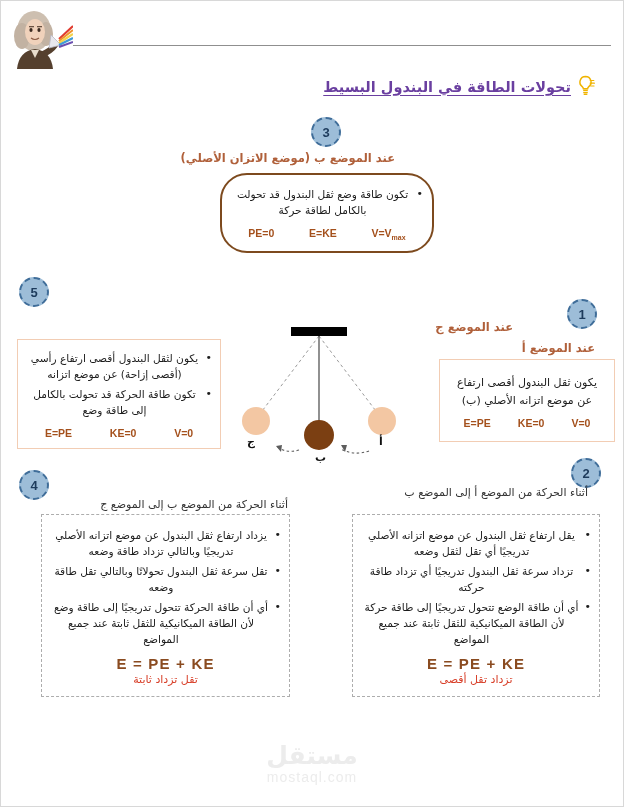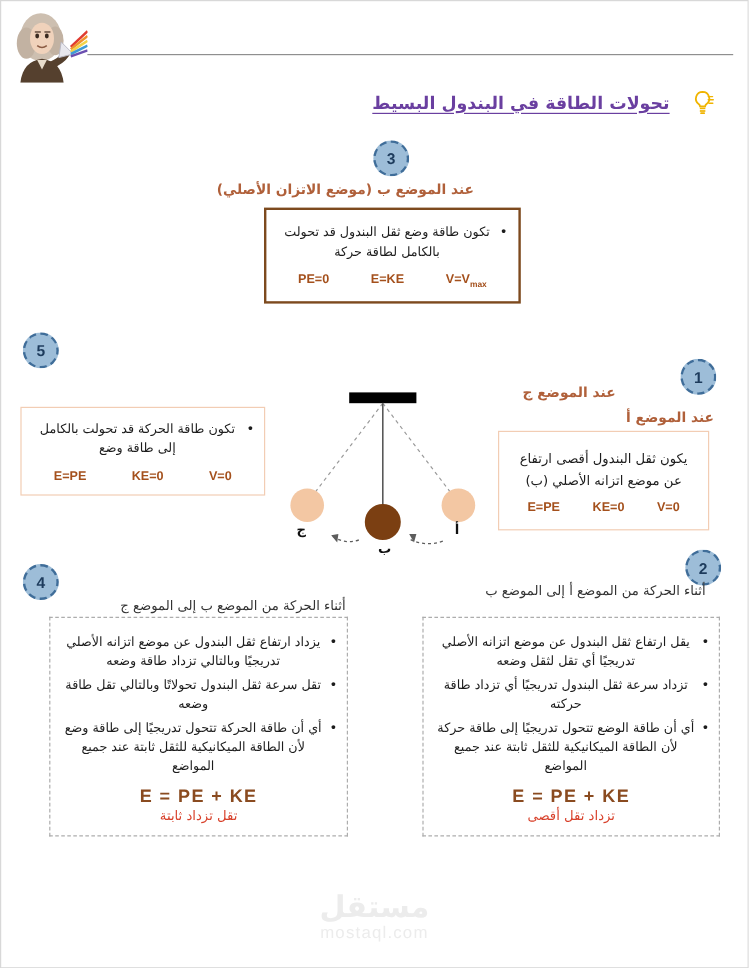--- a/index.html
+++ b/index.html
@@ -38,21 +38,21 @@
   }
 
   
   #title-row {
     position: absolute;
     right: 28px;
     top: 74px;
     display: flex;
     flex-direction: row;
     align-items: center;
-    gap: 18px;
+    gap: 5px;
   }
   #page-title {
     font-size: 14.5px;
     font-weight: bold;
     color: #6a3fa0;
     text-decoration: underline;
     text-underline-offset: 3px;
     white-space: nowrap;
     letter-spacing: 0px;
   }
@@ -211,23 +211,23 @@
   #badge-1 { left: 566px; top: 298px; }
   #badge-4 { left: 18px;  top: 469px; }
   #badge-2 { left: 570px; top: 457px; }
 
   #head-3 { right: 228px; top: 150px; }
   #head-5 { right: 110px; top: 319px; }
   #head-1 { right: 28px;  top: 340px; }
   #head-4 { right: 335px; top: 497px; }
   #head-2 { right: 35px;  top: 485px; }
 
-  #box-3 { left: 219px; top: 172px; width: 214px; padding: 11px 9px 10px; }
+  #box-3 { left: 219px; top: 172px; width: 214px; padding: 11px 9px 10px; border-radius: 27px; }
   #box-5 { left: 16px;  top: 338px; width: 204px; padding: 10px 8px 9px; }
-  #box-1 { left: 414px; top: 358px; width: 176px; padding: 14px 10px 12px; }
+  #box-1 { left: 438px; top: 358px; width: 176px; padding: 14px 10px 12px; }
   #box-4 { left: 40px;  top: 513px; width: 249px; padding: 12px 8px 10px; }
   #box-2 { left: 351px; top: 513px; width: 248px; padding: 12px 8px 10px; }
 </style>
 </head>
 <body>
 
 <div id="page">
 
   <div id="header-rule"></div>
 
@@ -291,20 +291,21 @@
     </ul>
     <div class="vals">
       <span><span>V=V</span><sub>max</sub></span>
       <span>E=KE</span>
       <span>PE=0</span>
     </div>
   </div>
 
   <div class="box box-solid-peach" id="box-5">
     <ul>
+      <li>يكون لثقل البندول أقصى ارتفاع رأسي (أقصى إزاحة) عن موضع اتزانه</li>
       <li>تكون طاقة الحركة قد تحولت بالكامل إلى طاقة وضع</li>
     </ul>
     <div class="vals">
       <span>V=0</span>
       <span>KE=0</span>
       <span>E=PE</span>
     </div>
   </div>
 
   <div class="box box-solid-peach" id="box-1">

